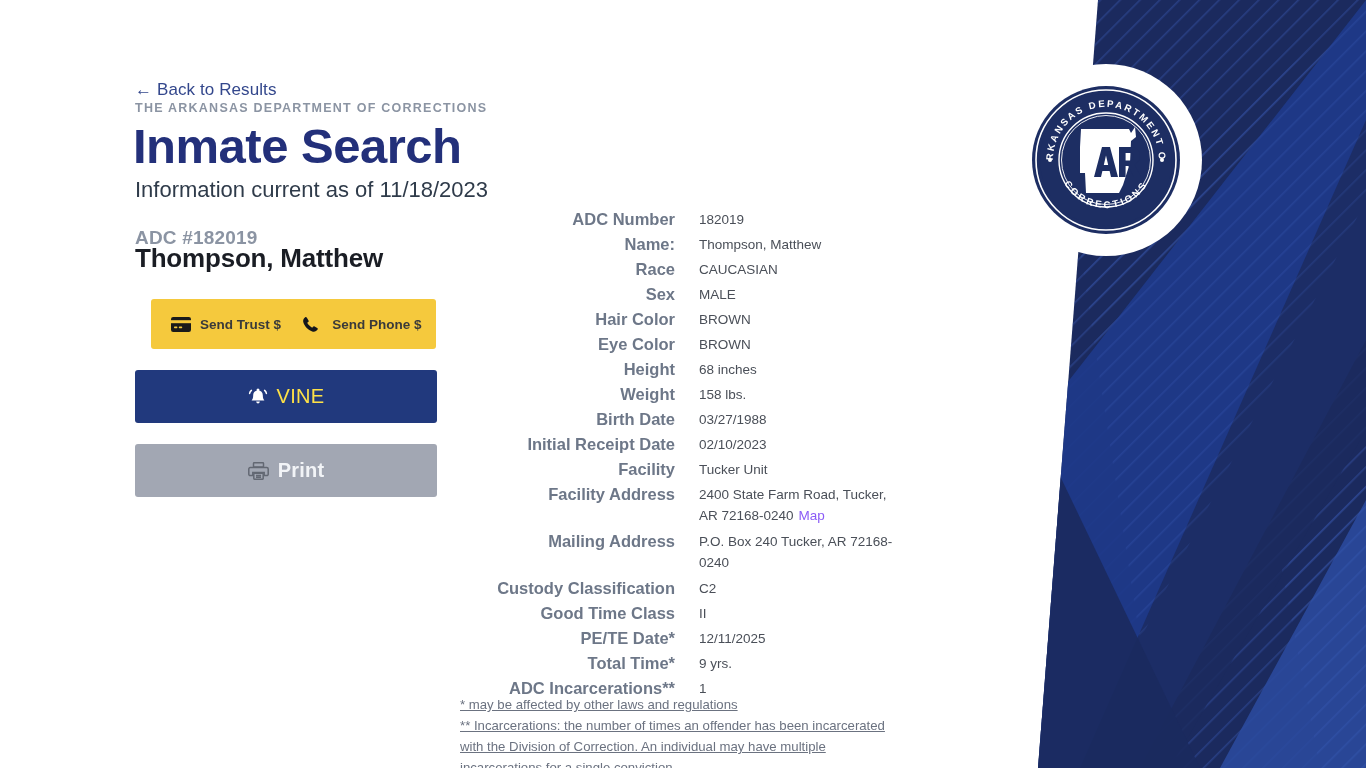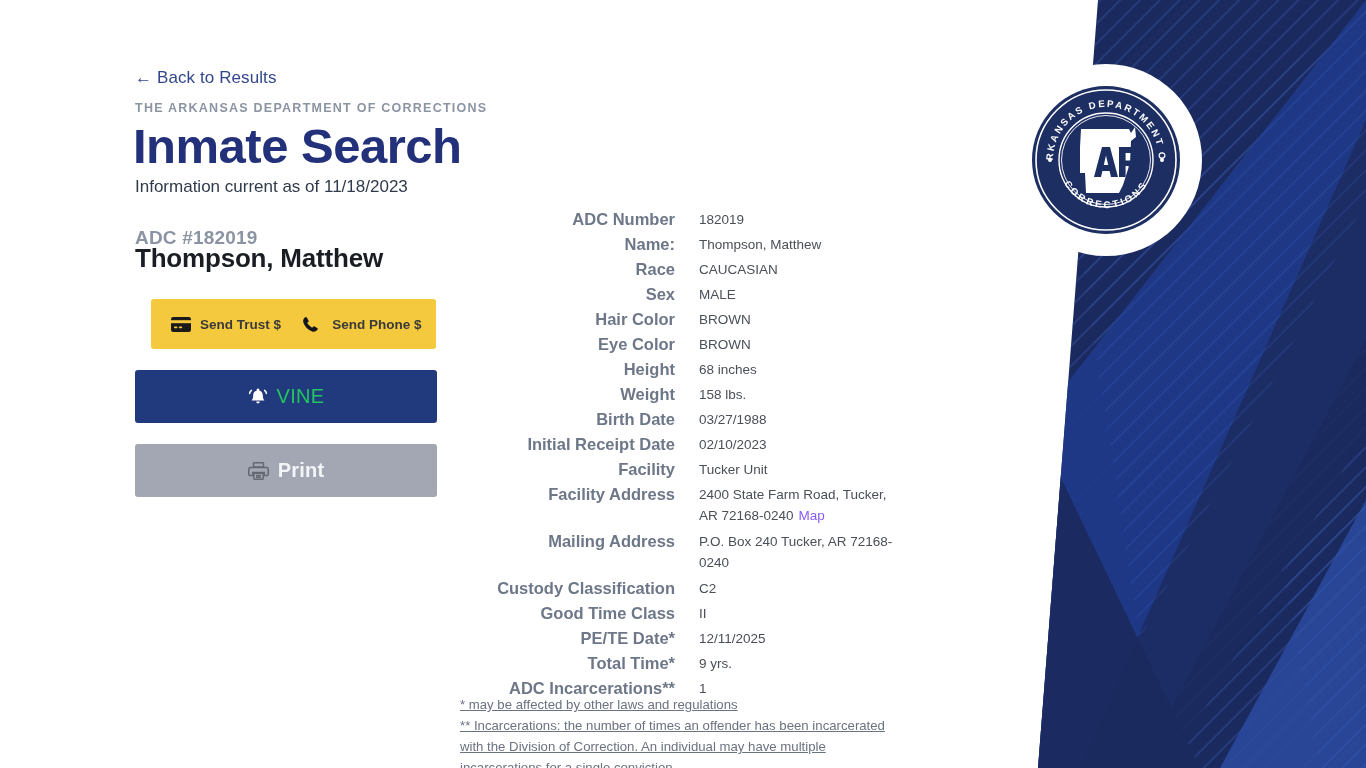--- a/index.html
+++ b/index.html
@@ -45,21 +45,21 @@
 
   
   .content {
     position: absolute;
     left: 135px; top: 0;
     width: 790px; height: 768px;
   }
 
   .back-link {
     position: absolute;
-    left: 0; top: 68px;
+    left: 0; top: 80px;
     font-size: 17px;
     color: #33478c;
     letter-spacing: 0.1px;
     text-decoration: none;
     white-space: nowrap;
     cursor: pointer;
   }
   .back-link .arrow { font-size: 17px; }
 
   .dept-line {
@@ -79,21 +79,21 @@
     font-weight: bold;
     color: #23307a;
     letter-spacing: -0.5px;
     line-height: 1.1;
     white-space: nowrap;
   }
 
   .current-as-of {
     position: absolute;
     left: 0; top: 177px;
-    font-size: 17px;
+    font-size: 22px;
     color: #2f3b4a;
     white-space: nowrap;
   }
 
   .adc-num {
     position: absolute;
     left: 0; top: 211px;
     font-size: 19px;
     font-weight: bold;
     color: #8b94a3;
@@ -138,21 +138,21 @@
     background: #f5c93d;
     color: #3a3a3a;
     font-size: 13.5px;
     font-weight: bold;
     gap: 13px;
   }
   .btn-vine {
     left: 0; top: 370px;
     width: 302px; height: 53px;
     background: #21397d;
-    color: #22c55e;
+    color: #fde047;
     font-size: 20px;
     font-weight: normal;
     letter-spacing: 0.3px;
   }
   .btn-print {
     left: 0; top: 444px;
     width: 302px; height: 53px;
     background: #a2a7b3;
     color: #f2f4f7;
     font-size: 20px;

